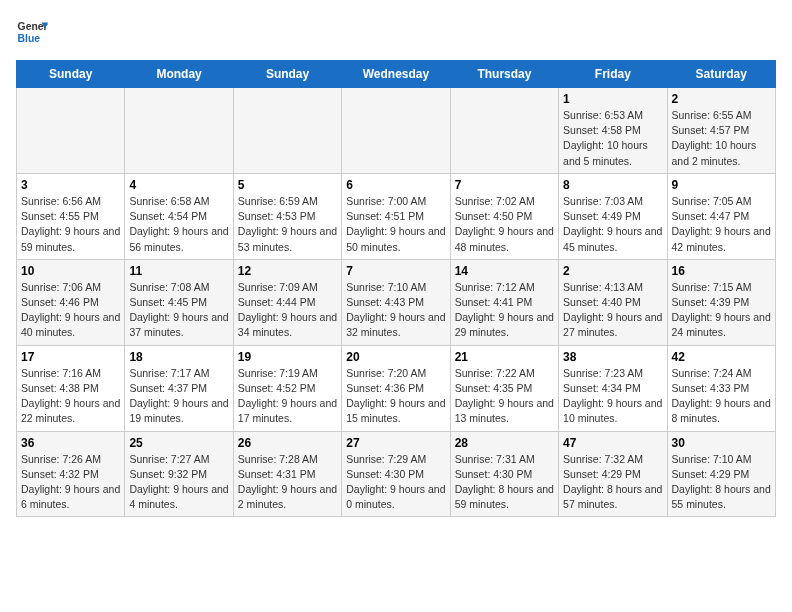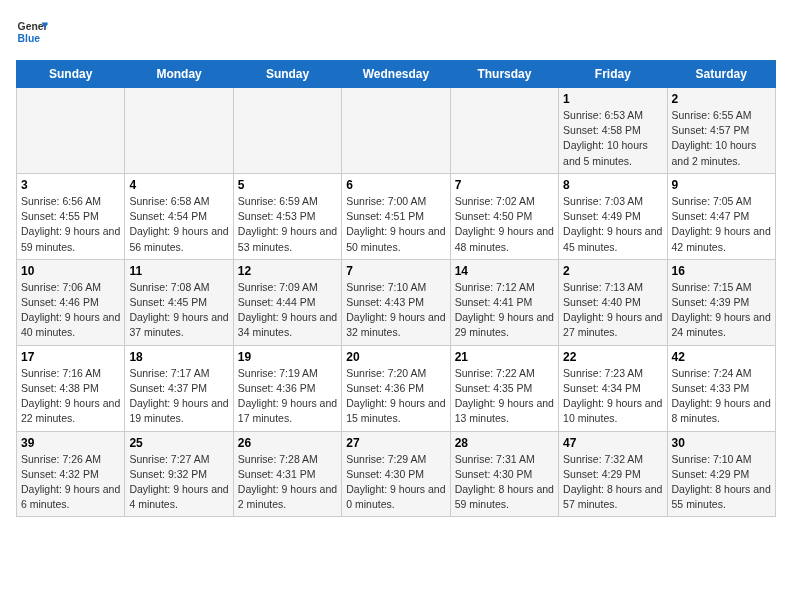--- a/index.html
+++ b/index.html
@@ -195,21 +195,21 @@
 Daylight: 9 hours and 32 minutes.</div>
         </td>
         <td>
           <span class="day-number">14</span>
           <div class="day-info">Sunrise: 7:12 AM
 Sunset: 4:41 PM
 Daylight: 9 hours and 29 minutes.</div>
         </td>
         <td>
           <span class="day-number">2</span>
-          <div class="day-info">Sunrise: 7:13 AM
+          <div class="day-info">Sunrise: 4:13 AM
 Sunset: 4:40 PM
 Daylight: 9 hours and 27 minutes.</div>
         </td>
         <td>
           <span class="day-number">16</span>
           <div class="day-info">Sunrise: 7:15 AM
 Sunset: 4:39 PM
 Daylight: 9 hours and 24 minutes.</div>
         </td>
       </tr>
@@ -222,51 +222,51 @@
         </td>
         <td>
           <span class="day-number">18</span>
           <div class="day-info">Sunrise: 7:17 AM
 Sunset: 4:37 PM
 Daylight: 9 hours and 19 minutes.</div>
         </td>
         <td>
           <span class="day-number">19</span>
           <div class="day-info">Sunrise: 7:19 AM
-Sunset: 4:36 PM
+Sunset: 4:52 PM
 Daylight: 9 hours and 17 minutes.</div>
         </td>
         <td>
           <span class="day-number">20</span>
           <div class="day-info">Sunrise: 7:20 AM
 Sunset: 4:36 PM
 Daylight: 9 hours and 15 minutes.</div>
         </td>
         <td>
           <span class="day-number">21</span>
           <div class="day-info">Sunrise: 7:22 AM
 Sunset: 4:35 PM
 Daylight: 9 hours and 13 minutes.</div>
         </td>
         <td>
-          <span class="day-number">22</span>
+          <span class="day-number">38</span>
           <div class="day-info">Sunrise: 7:23 AM
 Sunset: 4:34 PM
 Daylight: 9 hours and 10 minutes.</div>
         </td>
         <td>
           <span class="day-number">42</span>
           <div class="day-info">Sunrise: 7:24 AM
 Sunset: 4:33 PM
 Daylight: 9 hours and 8 minutes.</div>
         </td>
       </tr>
       <tr>
         <td>
-          <span class="day-number">39</span>
+          <span class="day-number">36</span>
           <div class="day-info">Sunrise: 7:26 AM
 Sunset: 4:32 PM
 Daylight: 9 hours and 6 minutes.</div>
         </td>
         <td>
           <span class="day-number">25</span>
           <div class="day-info">Sunrise: 7:27 AM
 Sunset: 9:32 PM
 Daylight: 9 hours and 4 minutes.</div>
         </td>

